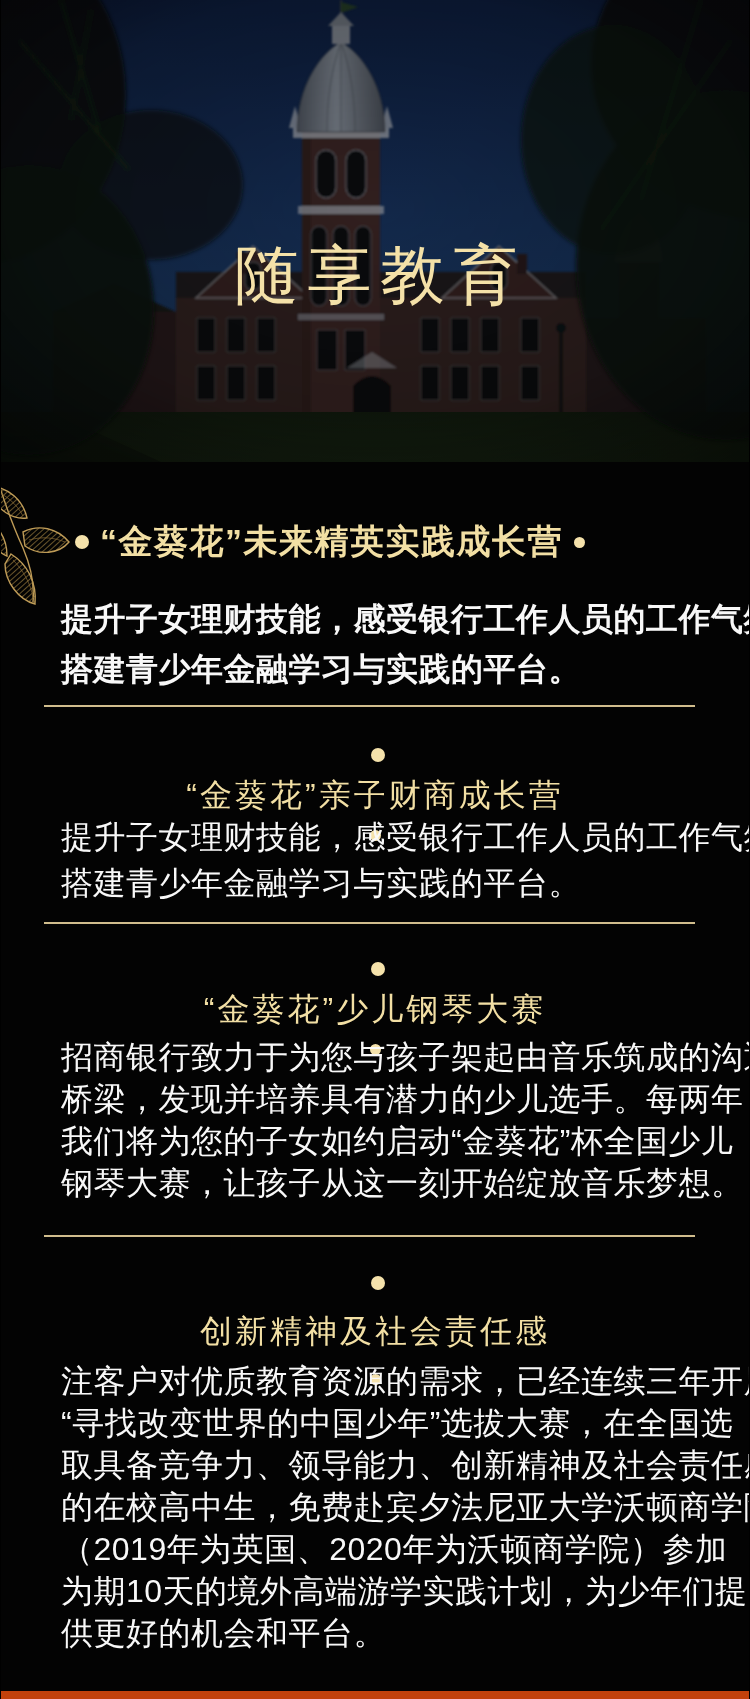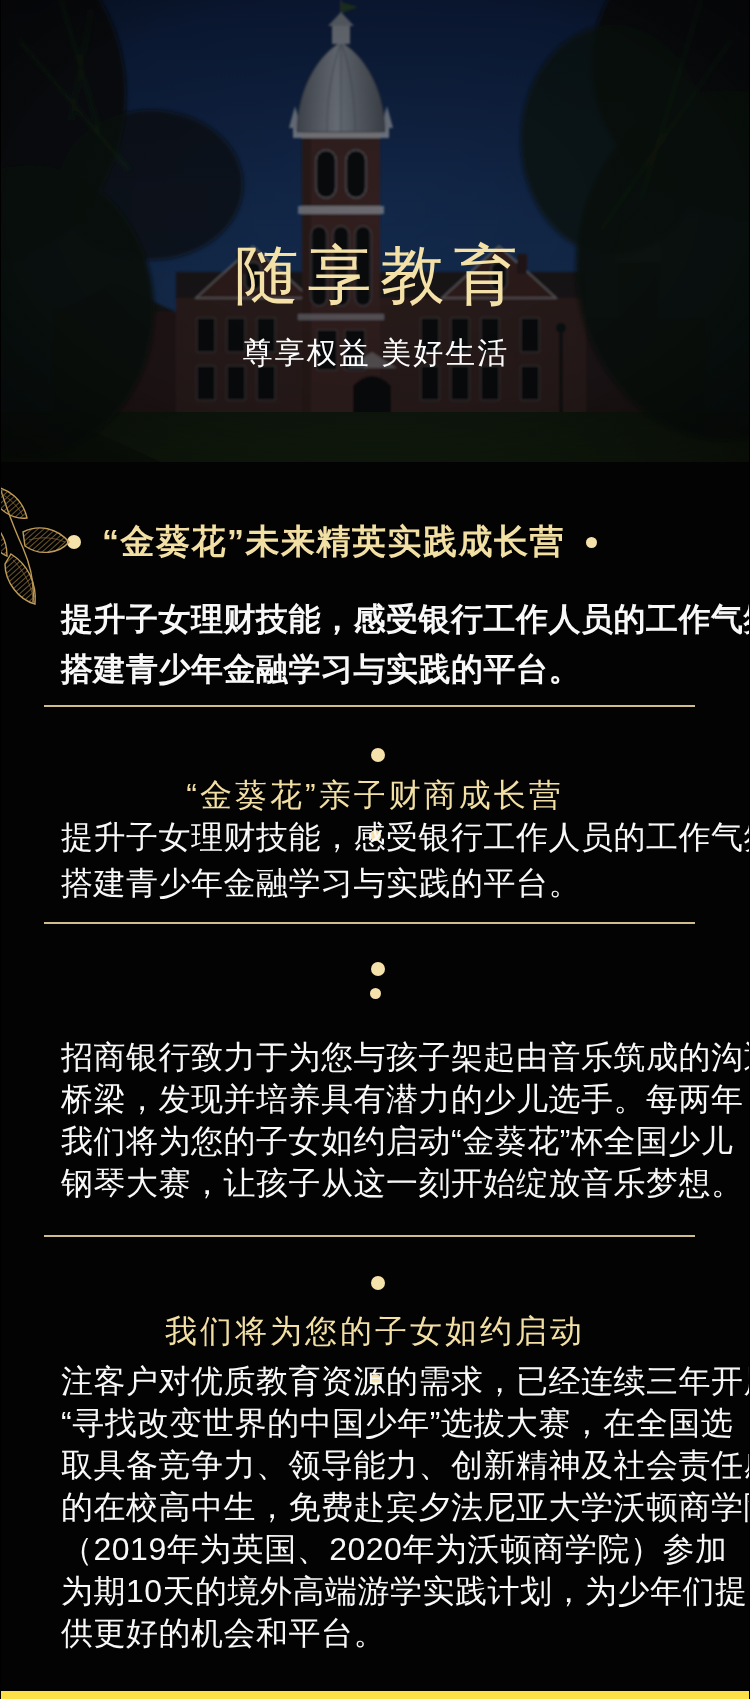--- a/index.html
+++ b/index.html
@@ -4,21 +4,21 @@
 <style>
   * { margin: 0; padding: 0; box-sizing: border-box; }
   html, body { background: #000; }
   body { font-family: "Liberation Sans", "DejaVu Sans", sans-serif; }
 
   .page {
     position: relative;
     width: 748px;
     height: 1699px;
     margin: 0 auto;
-    background: #fde047;
+    background: #c2410c;
     overflow: hidden;
   }
 
   
   .hero {
     position: relative;
     width: 750px;
     height: 462px;
     overflow: hidden;
     background: #15294d;
@@ -76,21 +76,21 @@
   }
   .dot.lead { width: 14px; height: 14px; margin-left: 6px; }
   .dot.trail { width: 11px; height: 11px; }
 
   .heading-text {
     color: #f2dfa4;
     white-space: nowrap;
   }
 
   
-  .s1 .heading-row { height: 40px; gap: 21px; }
+  .s1 .heading-row { height: 40px; gap: 11px; padding-left: 8px; }
   .s1 .heading-text { font-size: 34px; font-weight: 700; letter-spacing: 1.5px; }
 
   
   .s2 .heading-row, .s3 .heading-row, .s4 .heading-row { height: 44px; gap: 12px; flex-direction: column; }
   .s2 .heading-text, .s3 .heading-text, .s4 .heading-text {
     font-size: 32px; font-weight: 400; letter-spacing: 3px;
   }
   .s4 .heading-row { gap: 20px; }
 
   .body-text {
@@ -237,21 +237,20 @@
         <ellipse cx="725" cy="265" rx="150" ry="175" fill="#0b130b" opacity="0.95"></ellipse>
         <ellipse cx="612" cy="140" rx="92" ry="115" fill="#0c150c" opacity="0.8"></ellipse>
         <path d="M700,0 L640,200 M730,40 L600,230" stroke="#1d2a15" stroke-width="3" fill="none" opacity="0.55"></path>
       </g>
 
       <rect x="0" y="0" width="750" height="462" fill="rgba(3,6,12,0.30)"></rect>
       <rect x="0" y="0" width="750" height="462" fill="url(#vig)"></rect>
     </svg>
 
     <div class="hero-text hero-title" style="position:absolute;">随享教育</div>
-    <div class="hero-text hero-subtitle" style="position:absolute;">尊享权益 美好生活</div>
   </div>
 
   <div class="content">
 
     <svg class="leaf-decoration" viewBox="0 0 86 158" aria-hidden="true">
       <defs>
         <pattern id="hatch" width="4" height="4" patternUnits="userSpaceOnUse" patternTransform="rotate(48)">
           <line x1="0" y1="0" x2="0" y2="4" stroke="#a98844" stroke-width="1.3"></line>
         </pattern>
       </defs>
@@ -289,34 +288,35 @@
       </div>
       <div class="body-text">提升子女理财技能，感受银行工作人员的工作气氛
 搭建青少年金融学习与实践的平台。</div>
     </section>
 
     <div class="divider d2"></div>
 
     <section class="s3">
       <div class="heading-row">
         <span class="dot lead"></span>
+        <span class="heading-text">“金葵花”少儿钢琴大赛</span>
         <span class="dot trail"></span>
       </div>
       <div class="body-text">招商银行致力于为您与孩子架起由音乐筑成的沟通
 桥梁，发现并培养具有潜力的少儿选手。每两年，
 我们将为您的子女如约启动“金葵花”杯全国少儿
 钢琴大赛，让孩子从这一刻开始绽放音乐梦想。</div>
     </section>
 
     <div class="divider d3"></div>
 
     <section class="s4">
       <div class="heading-row">
         <span class="dot lead"></span>
-        <span class="heading-text">我们将为您的子女如约启动</span>
+        <span class="heading-text">创新精神及社会责任感</span>
         <span class="dot trail"></span>
       </div>
       <div class="body-text">注客户对优质教育资源的需求，已经连续三年开展
 “寻找改变世界的中国少年”选拔大赛，在全国选
 取具备竞争力、领导能力、创新精神及社会责任感
 的在校高中生，免费赴宾夕法尼亚大学沃顿商学院
 （2019年为英国、2020年为沃顿商学院）参加
 为期10天的境外高端游学实践计划，为少年们提
 供更好的机会和平台。</div>
     </section>

